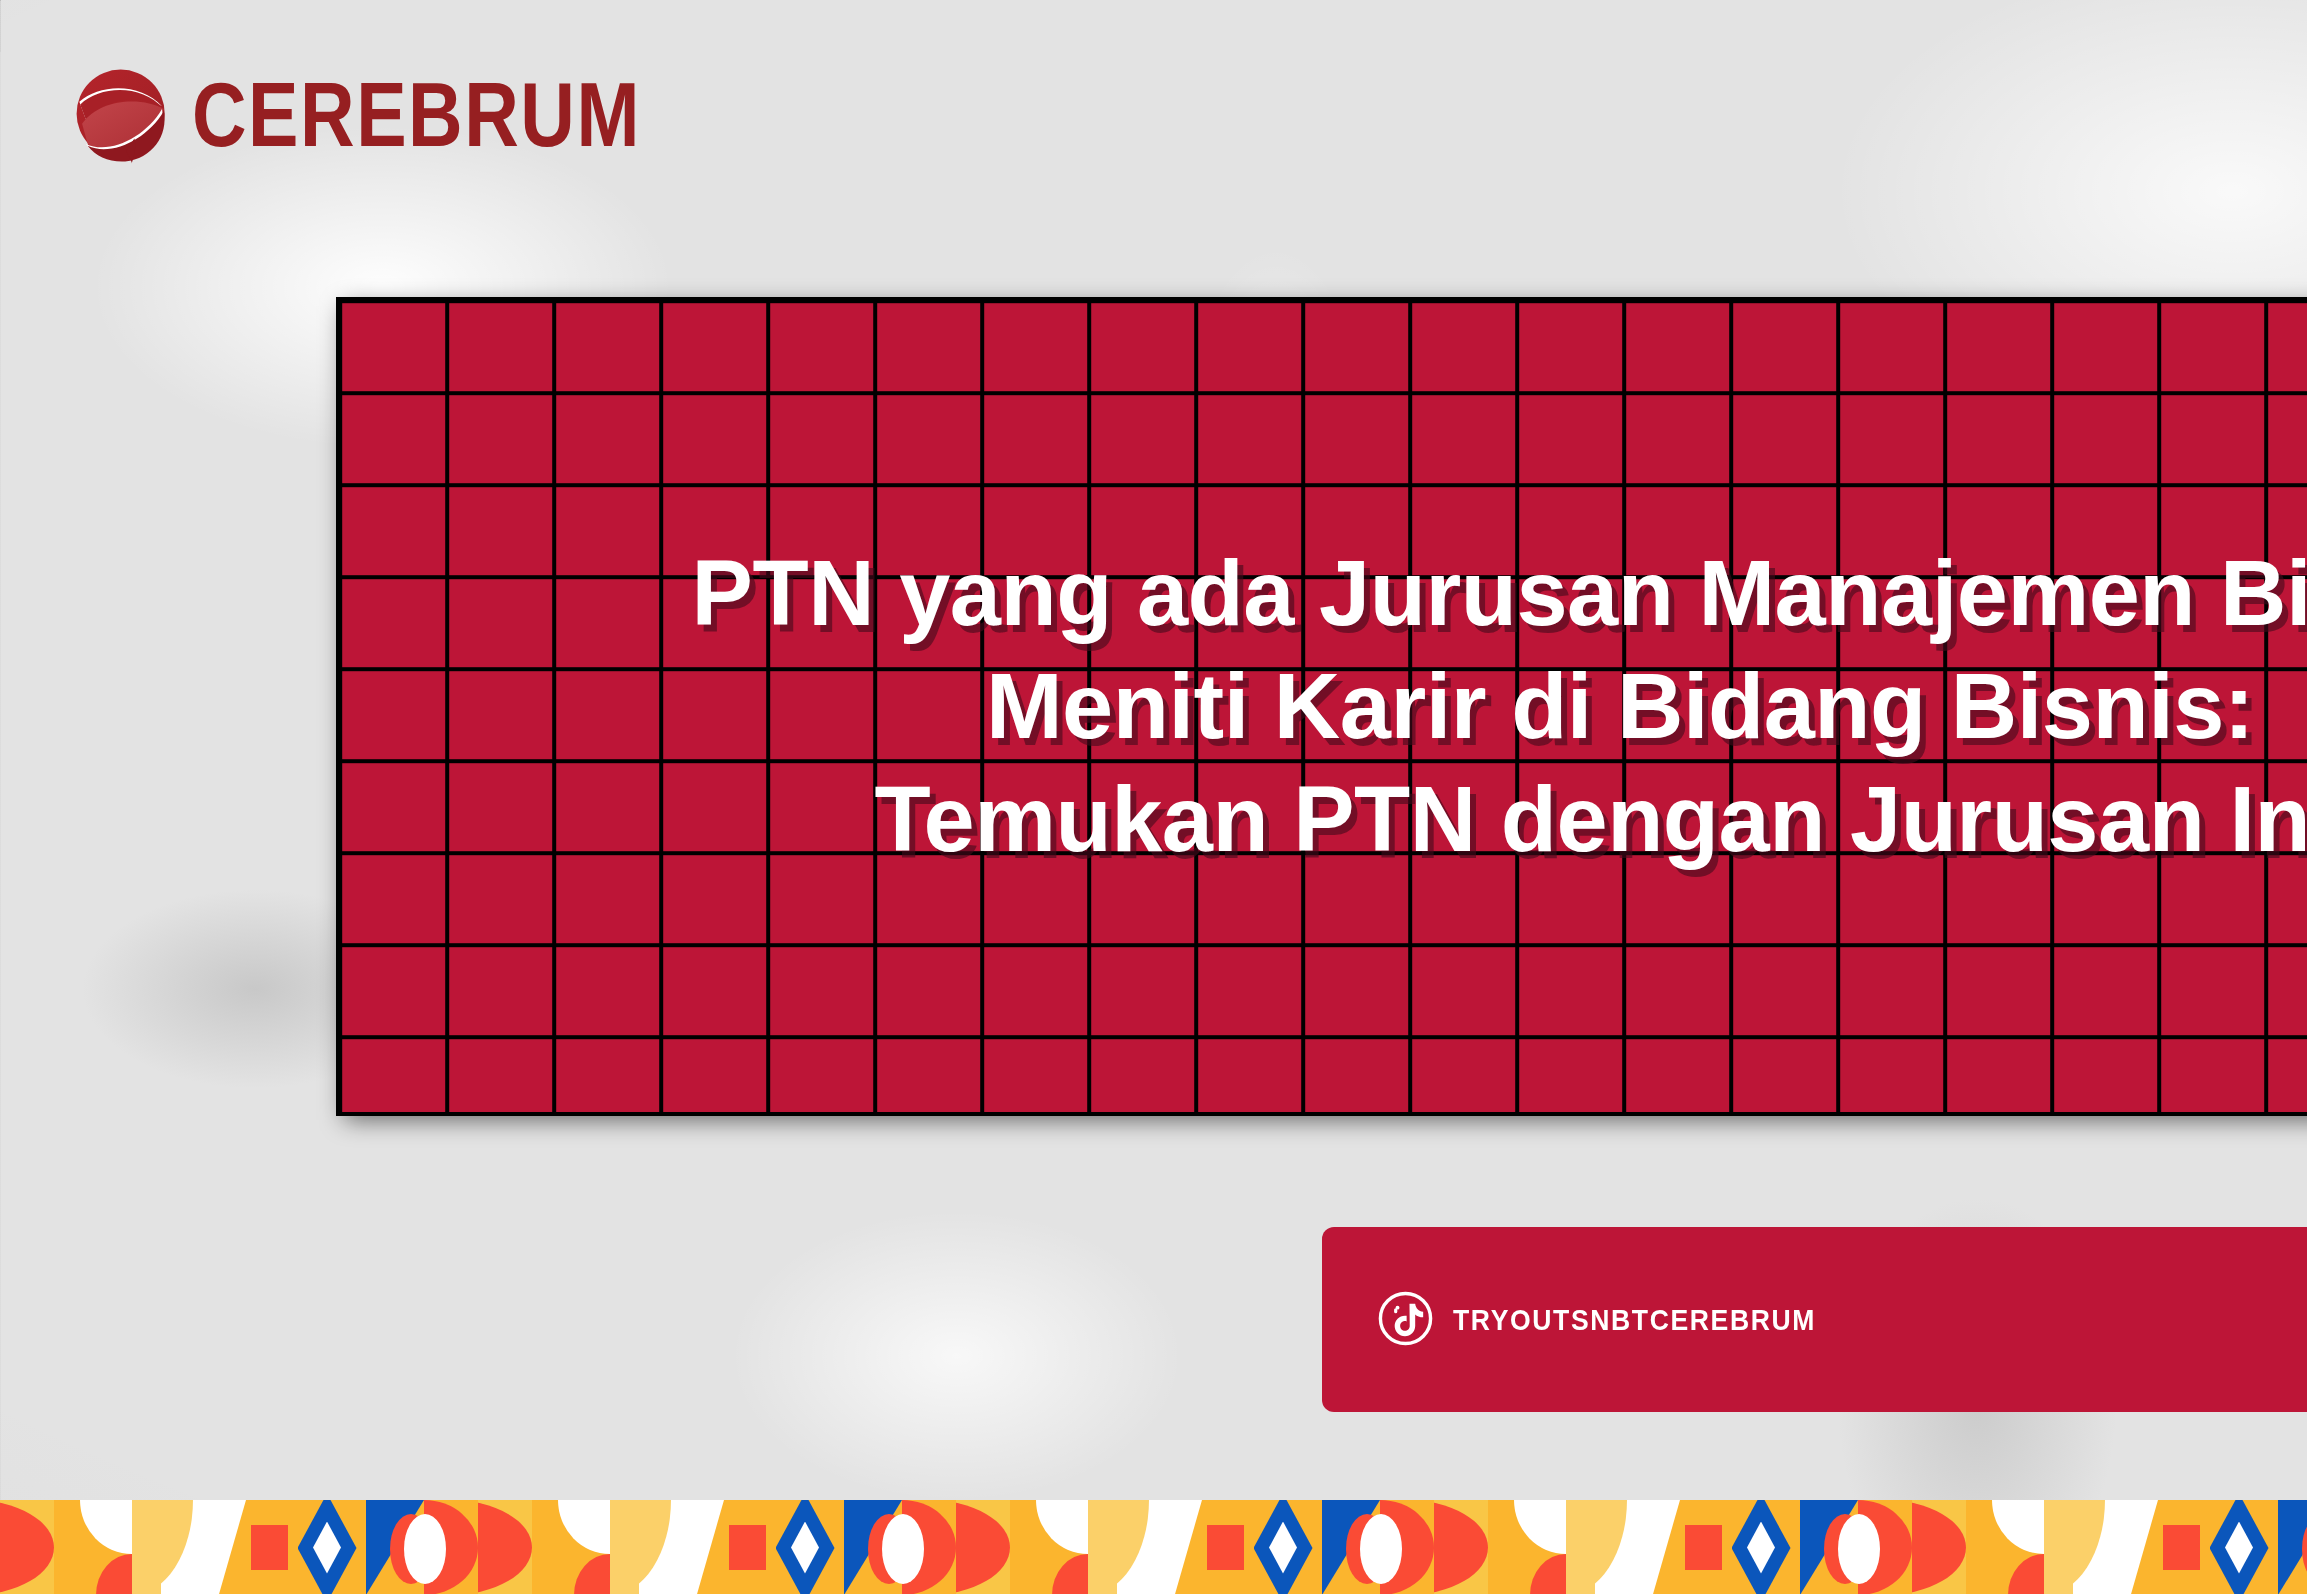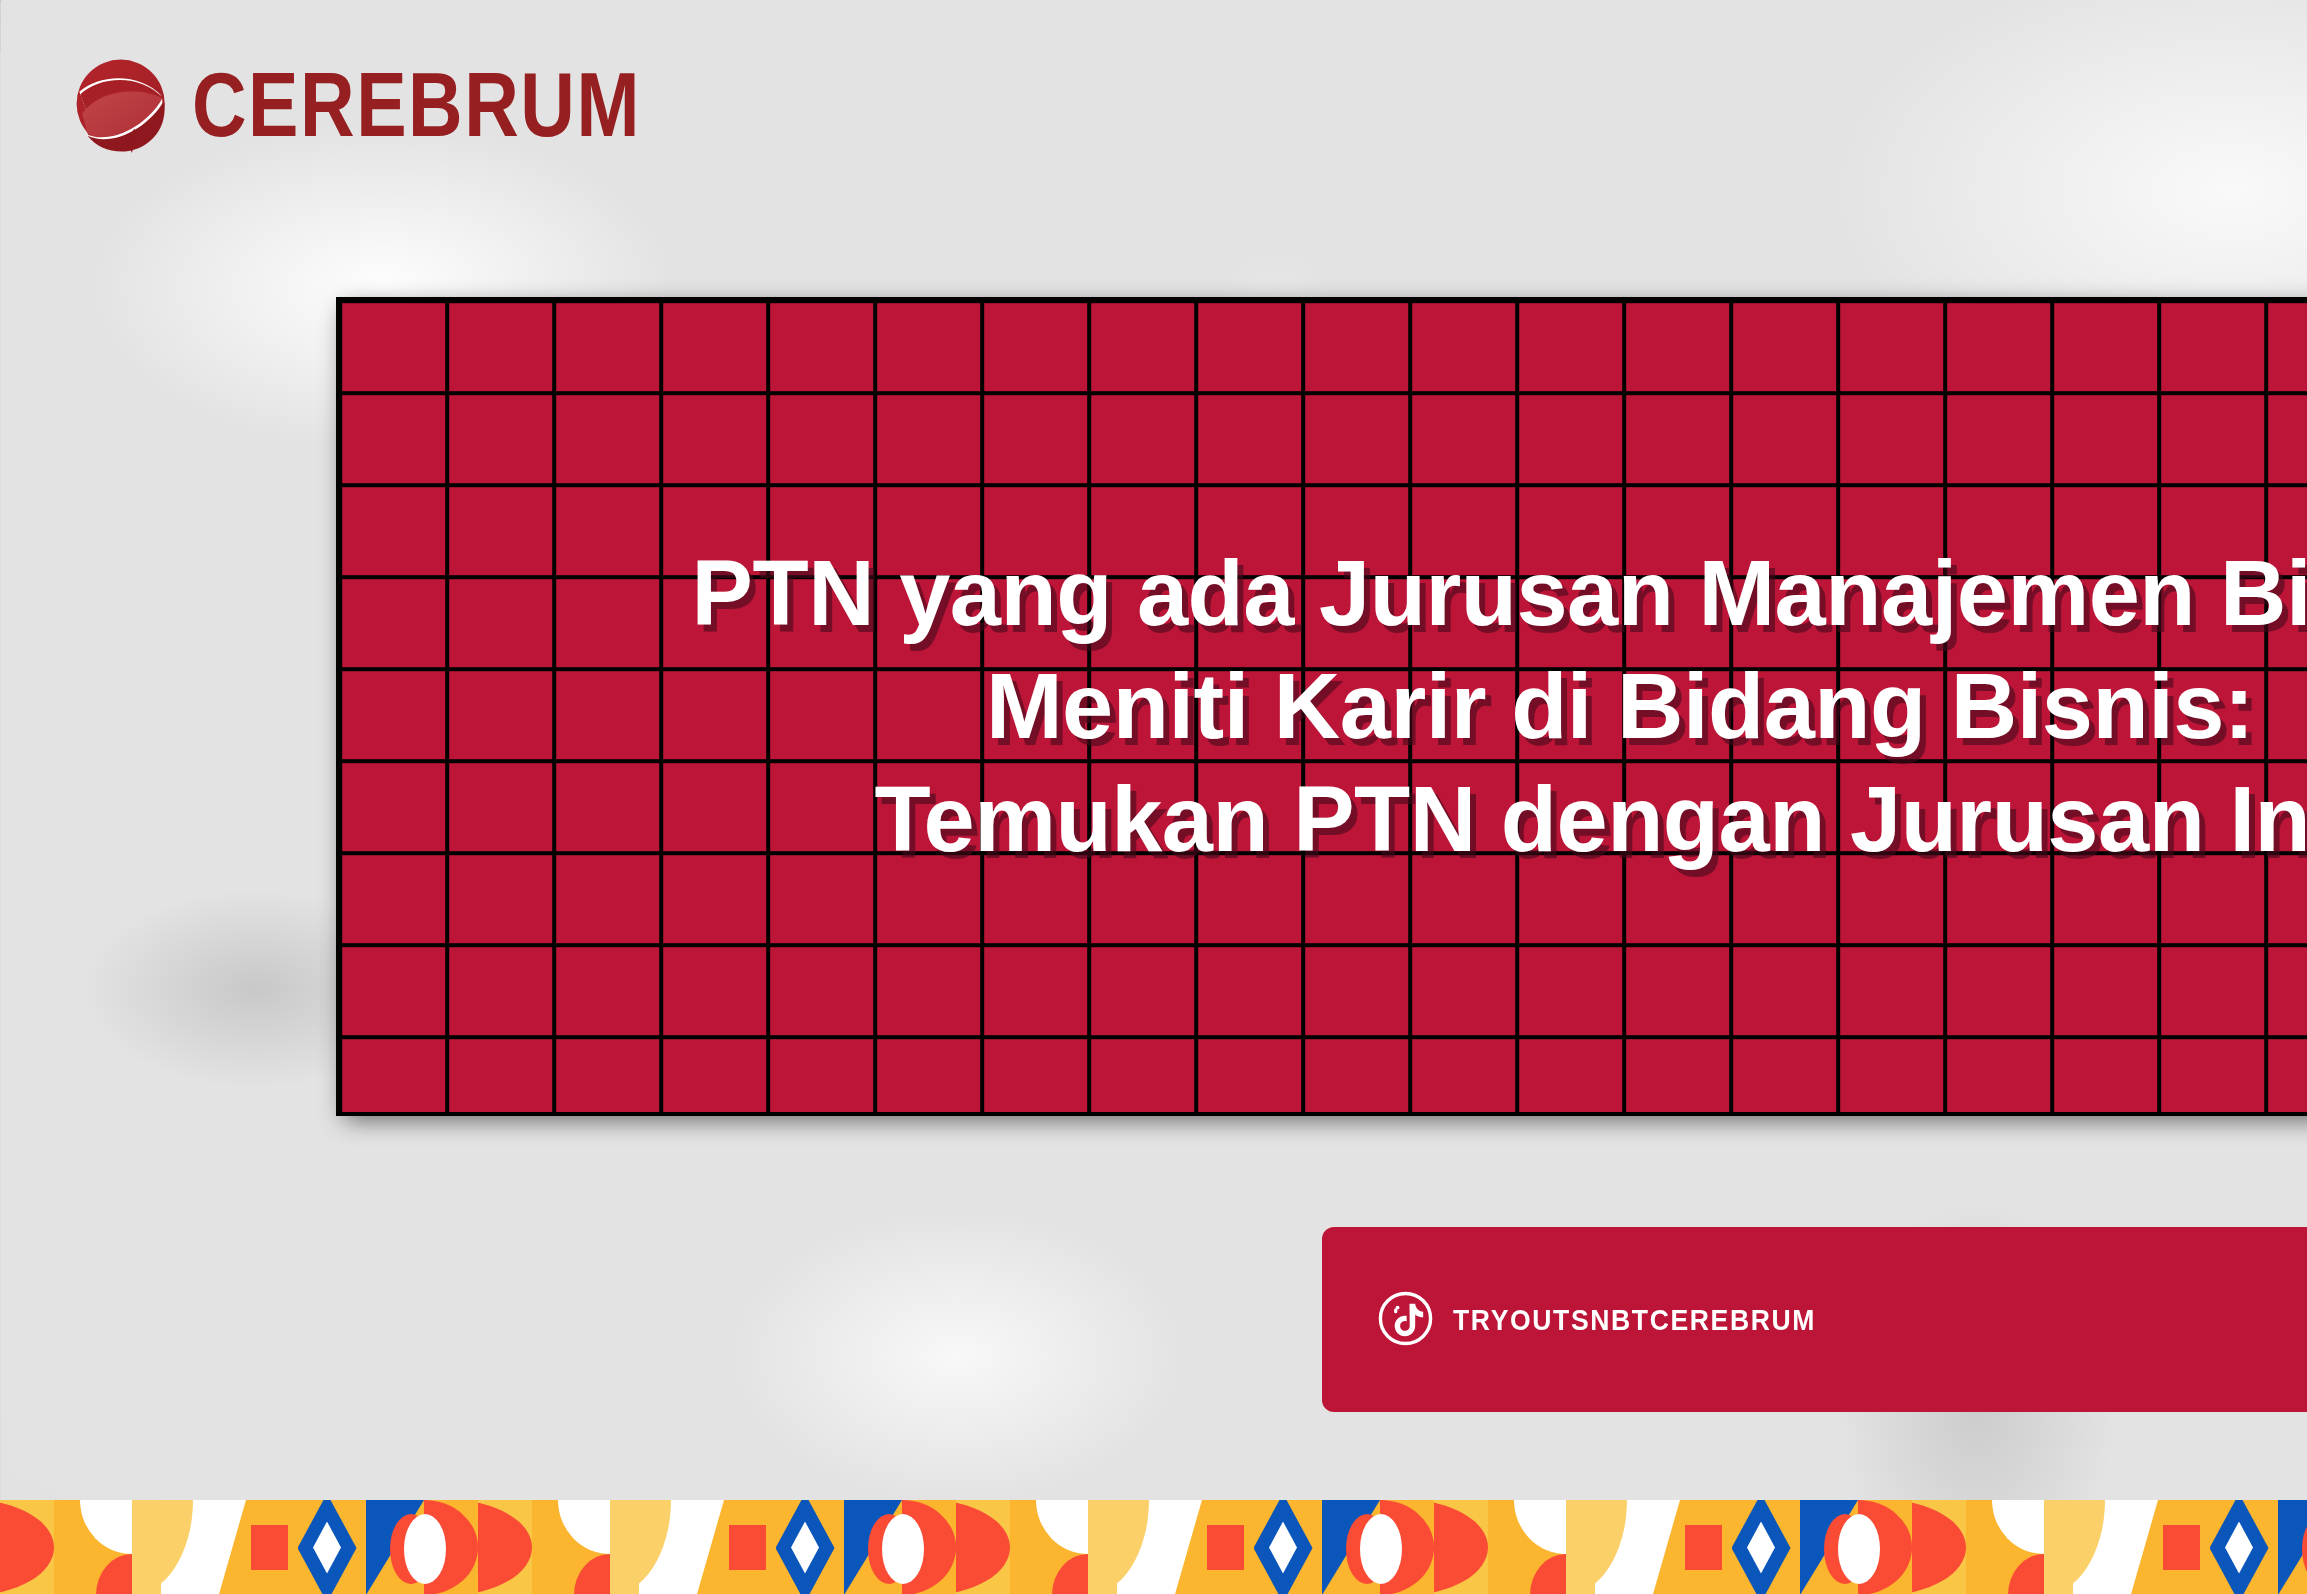--- a/index.html
+++ b/index.html
@@ -33,21 +33,21 @@
       linear-gradient(90deg,  rgba(120,120,120,.06) 0 0.5px, rgba(255,255,255,0) 0.5px 2.3px);
   }
   #bgvig {
     position:absolute; inset:0;
     background:
       radial-gradient(ellipse 150% 140% at 50% 45%, rgba(255,255,255,0) 45%, rgba(120,120,120,.22) 100%);
   }
 
   
   #logo {
-    position:absolute; left:72px; top:55px;
+    position:absolute; left:72px; top:65px;
     display:flex; align-items:center; gap:19.4px;text-align:center;
   }
   #logo-mark { width:101px; height:101px; position:relative; flex:0 0 auto; }
   #logo-word {
     font-size:90px; font-weight:bold;
     letter-spacing:1.8px;
     color:#961f21;
     transform:scaleX(.84);
     transform-origin:left center;
     line-height:.92;

